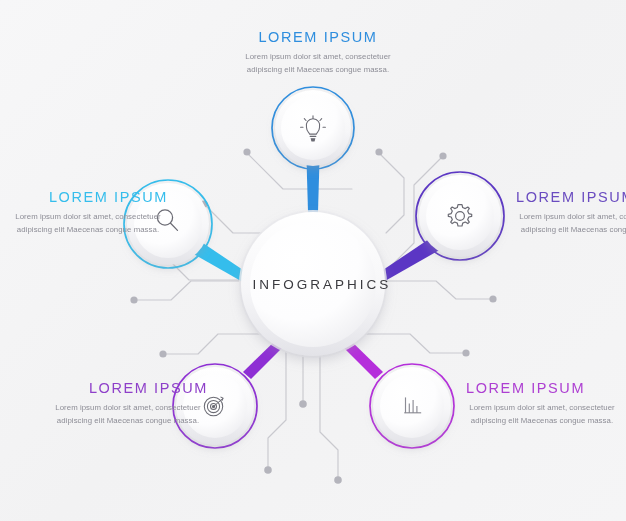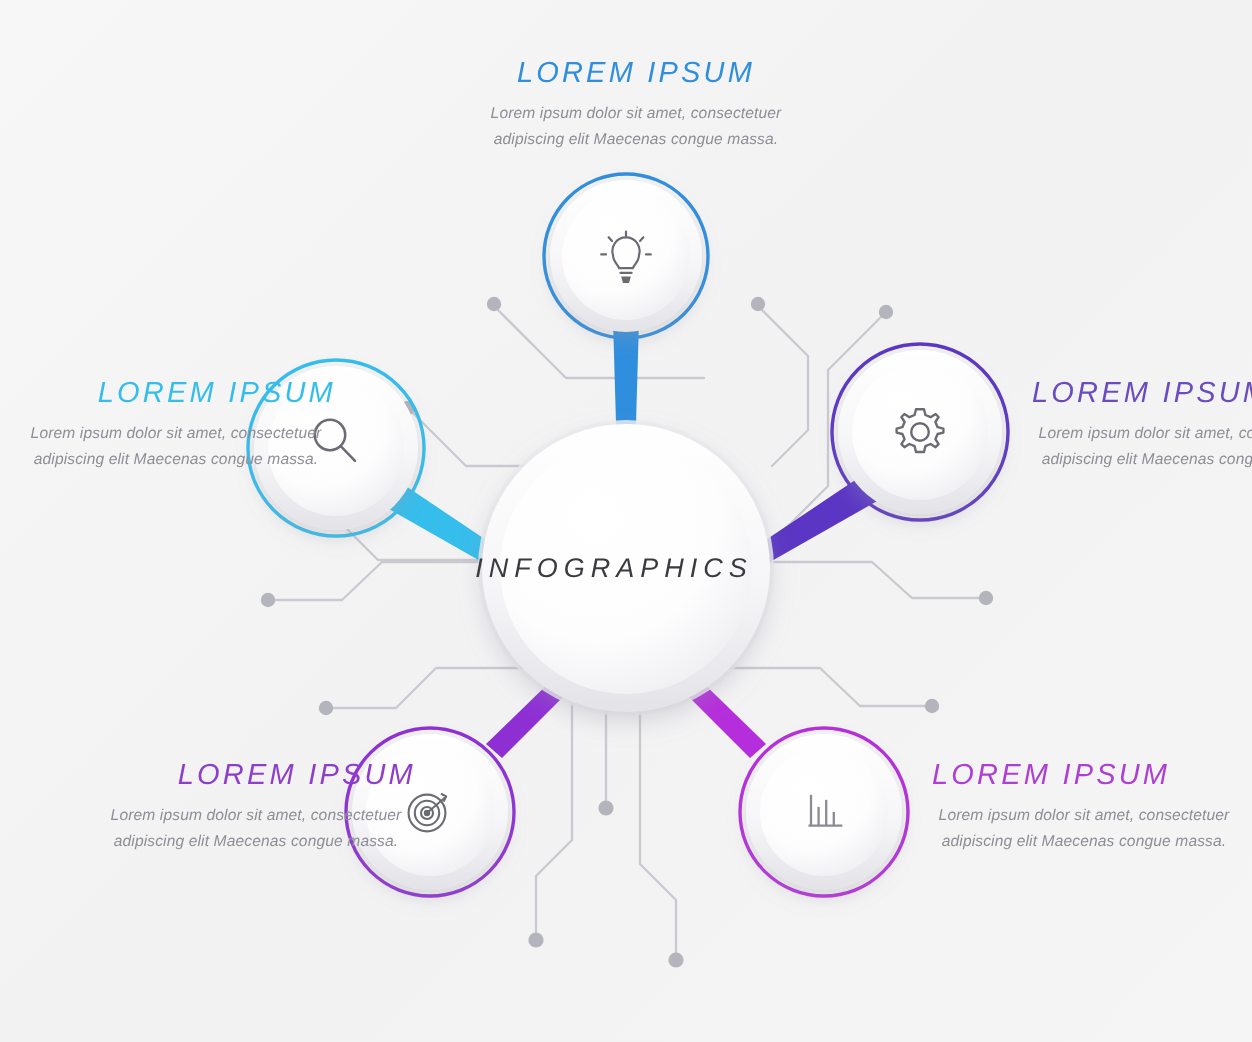--- a/index.html
+++ b/index.html
@@ -11,21 +11,20 @@
     height: 521px;
     overflow: hidden;
     background: #f4f4f5;
     font-family: "Liberation Sans", sans-serif;
   }
   #stage {
     position: relative;
     width: 626px;
     height: 521px;
     background: linear-gradient(135deg, #f7f7f8 0%, #f2f2f3 50%, #f5f5f6 100%);
-    font-style: italic;
   }
   #art {
     position: absolute;
     left: 0;
     top: 0;
     width: 626px;
     height: 521px;
   }
   
   .label-block {
@@ -220,16 +219,16 @@
   <div class="label-block align-right" id="block-bleft">
     <div class="label-title" style="color:#8e3fc9">LOREM IPSUM</div>
     <div class="label-body">Lorem ipsum dolor sit amet, consectetuer adipiscing elit Maecenas congue massa.</div>
   </div>
 
   <div class="label-block align-left" id="block-bright">
     <div class="label-title" style="color:#ad3fd2">LOREM IPSUM</div>
     <div class="label-body">Lorem ipsum dolor sit amet, consectetuer adipiscing elit Maecenas congue massa.</div>
   </div>
 
-  <div style="position:absolute;left:307px;top:284px;transform:translate(-50%,-50%);
+  <div style="position:absolute;left:322px;top:284px;transform:translate(-50%,-50%);
               font-size:13.5px;letter-spacing:3.0px;color:#3a3a3f;white-space:nowrap;">INFOGRAPHICS</div>
 
 </div>
 
 </body></html>

